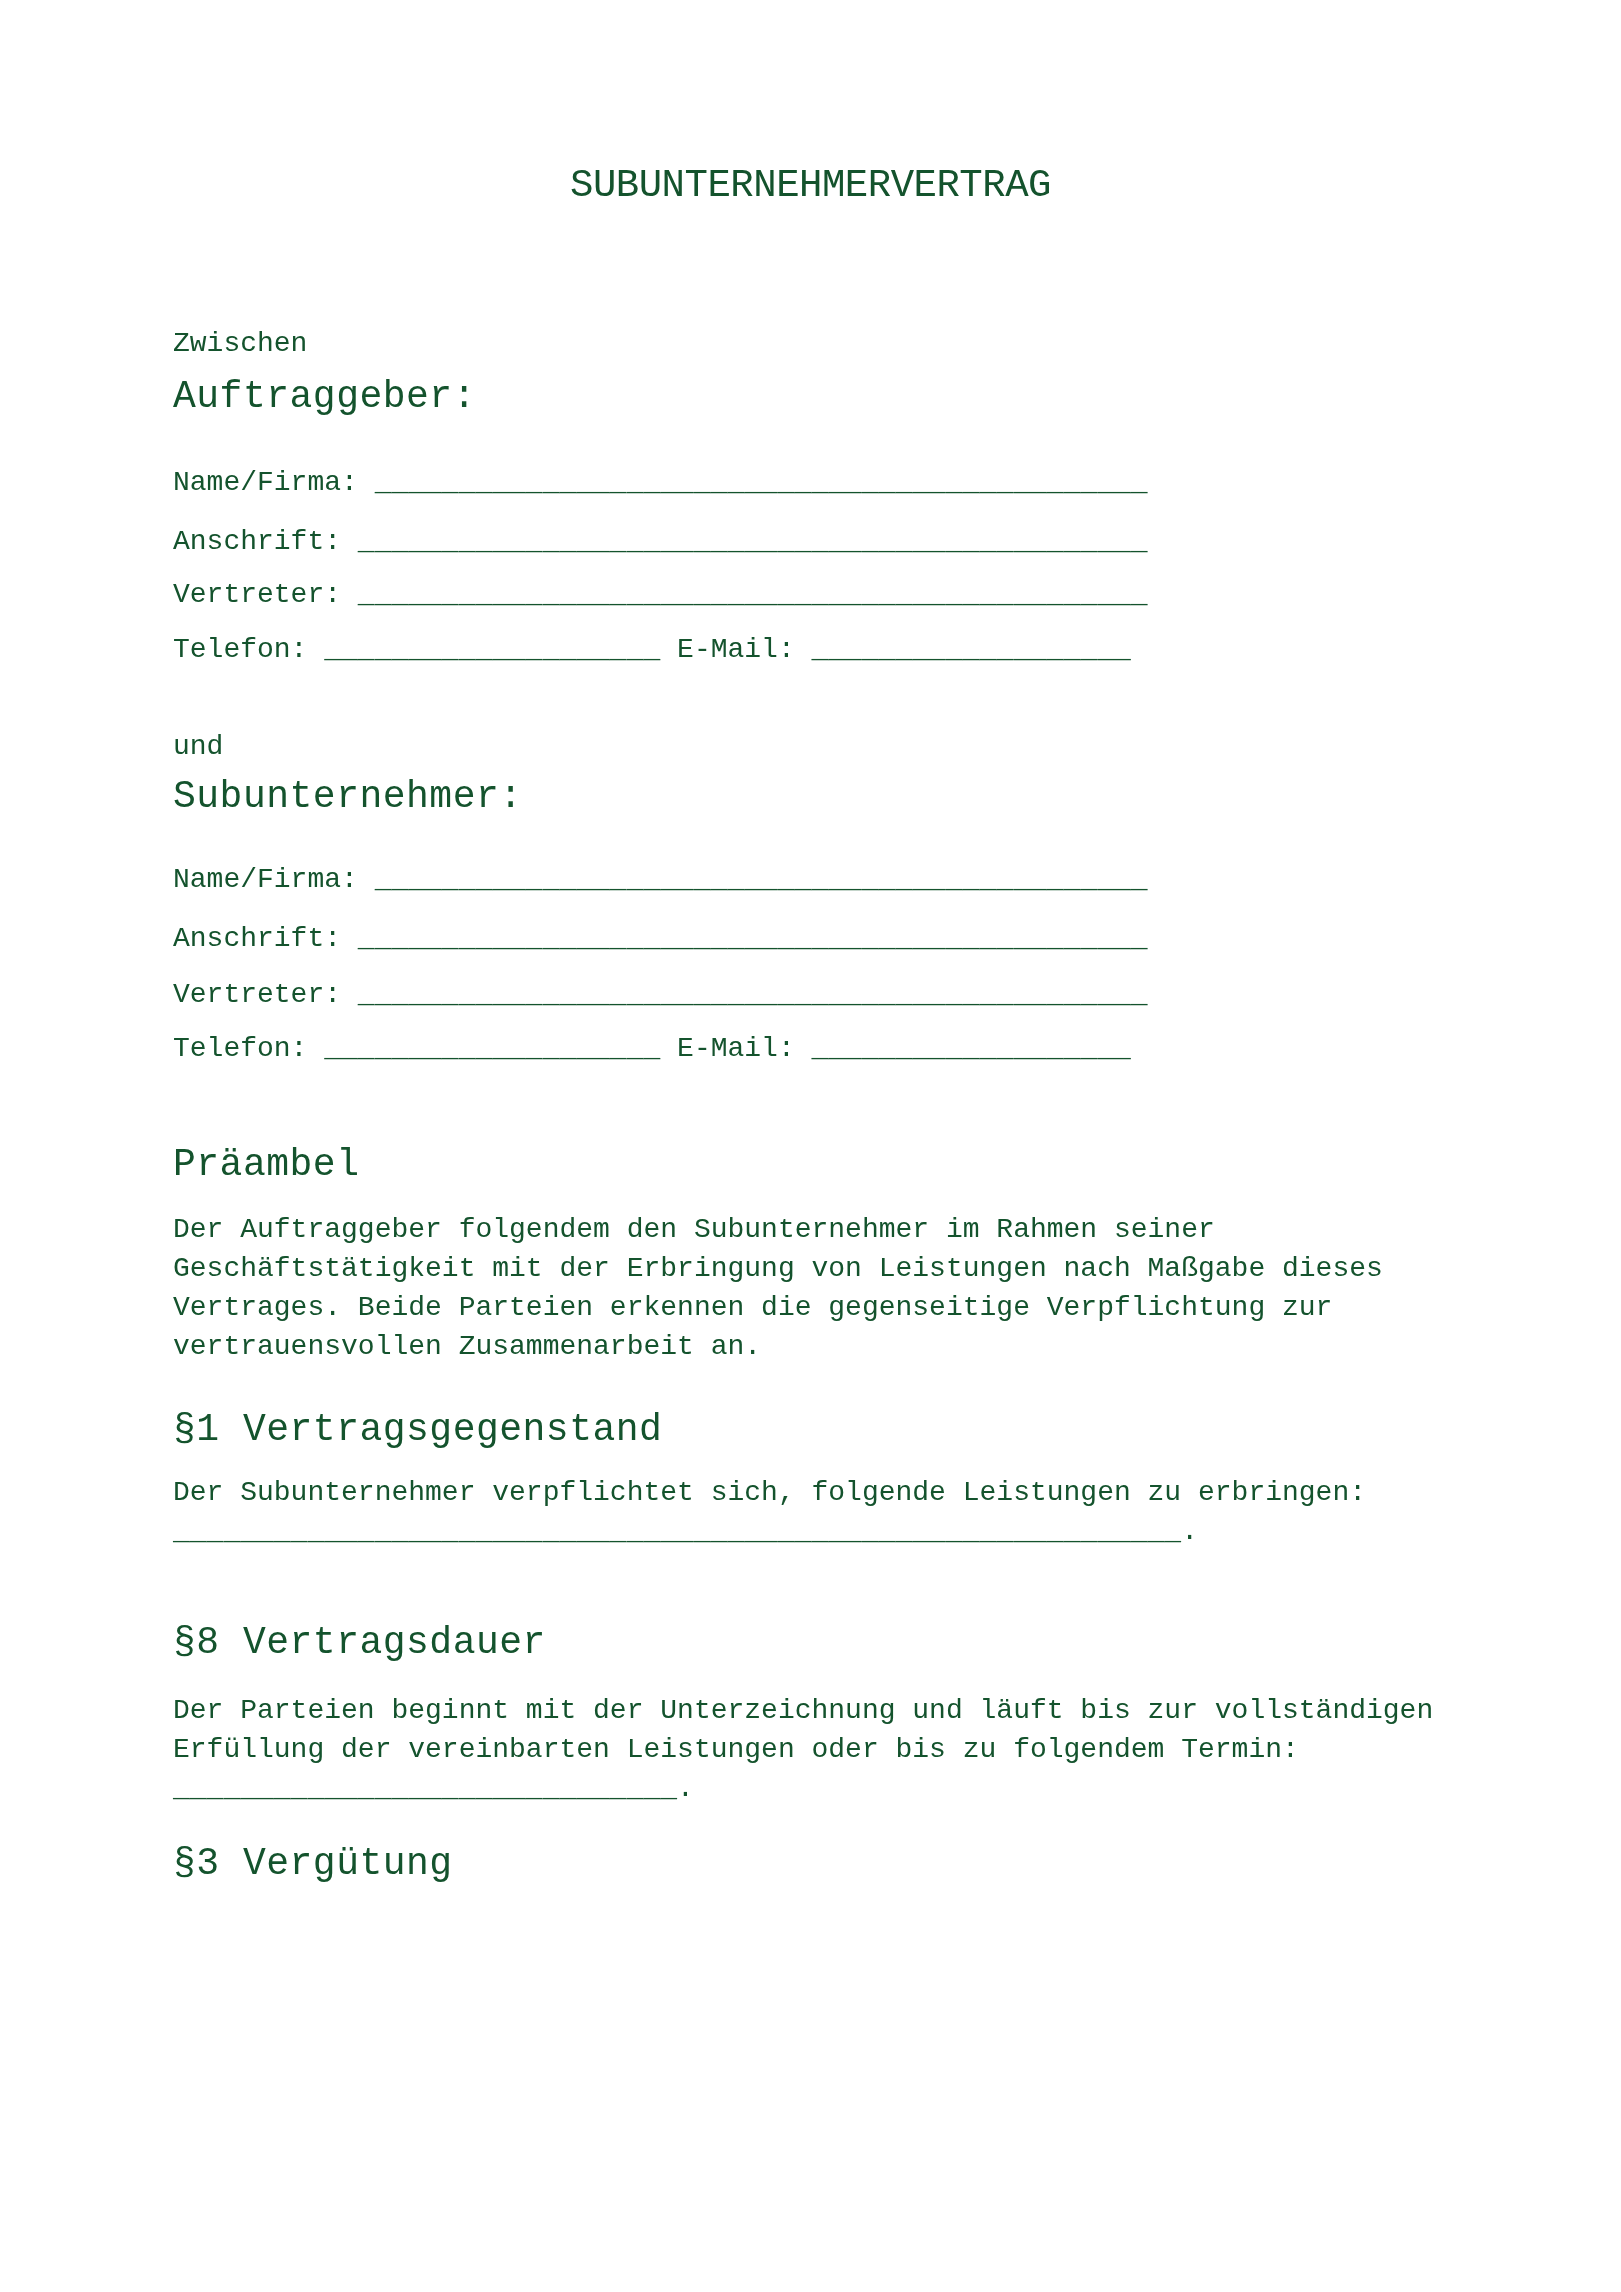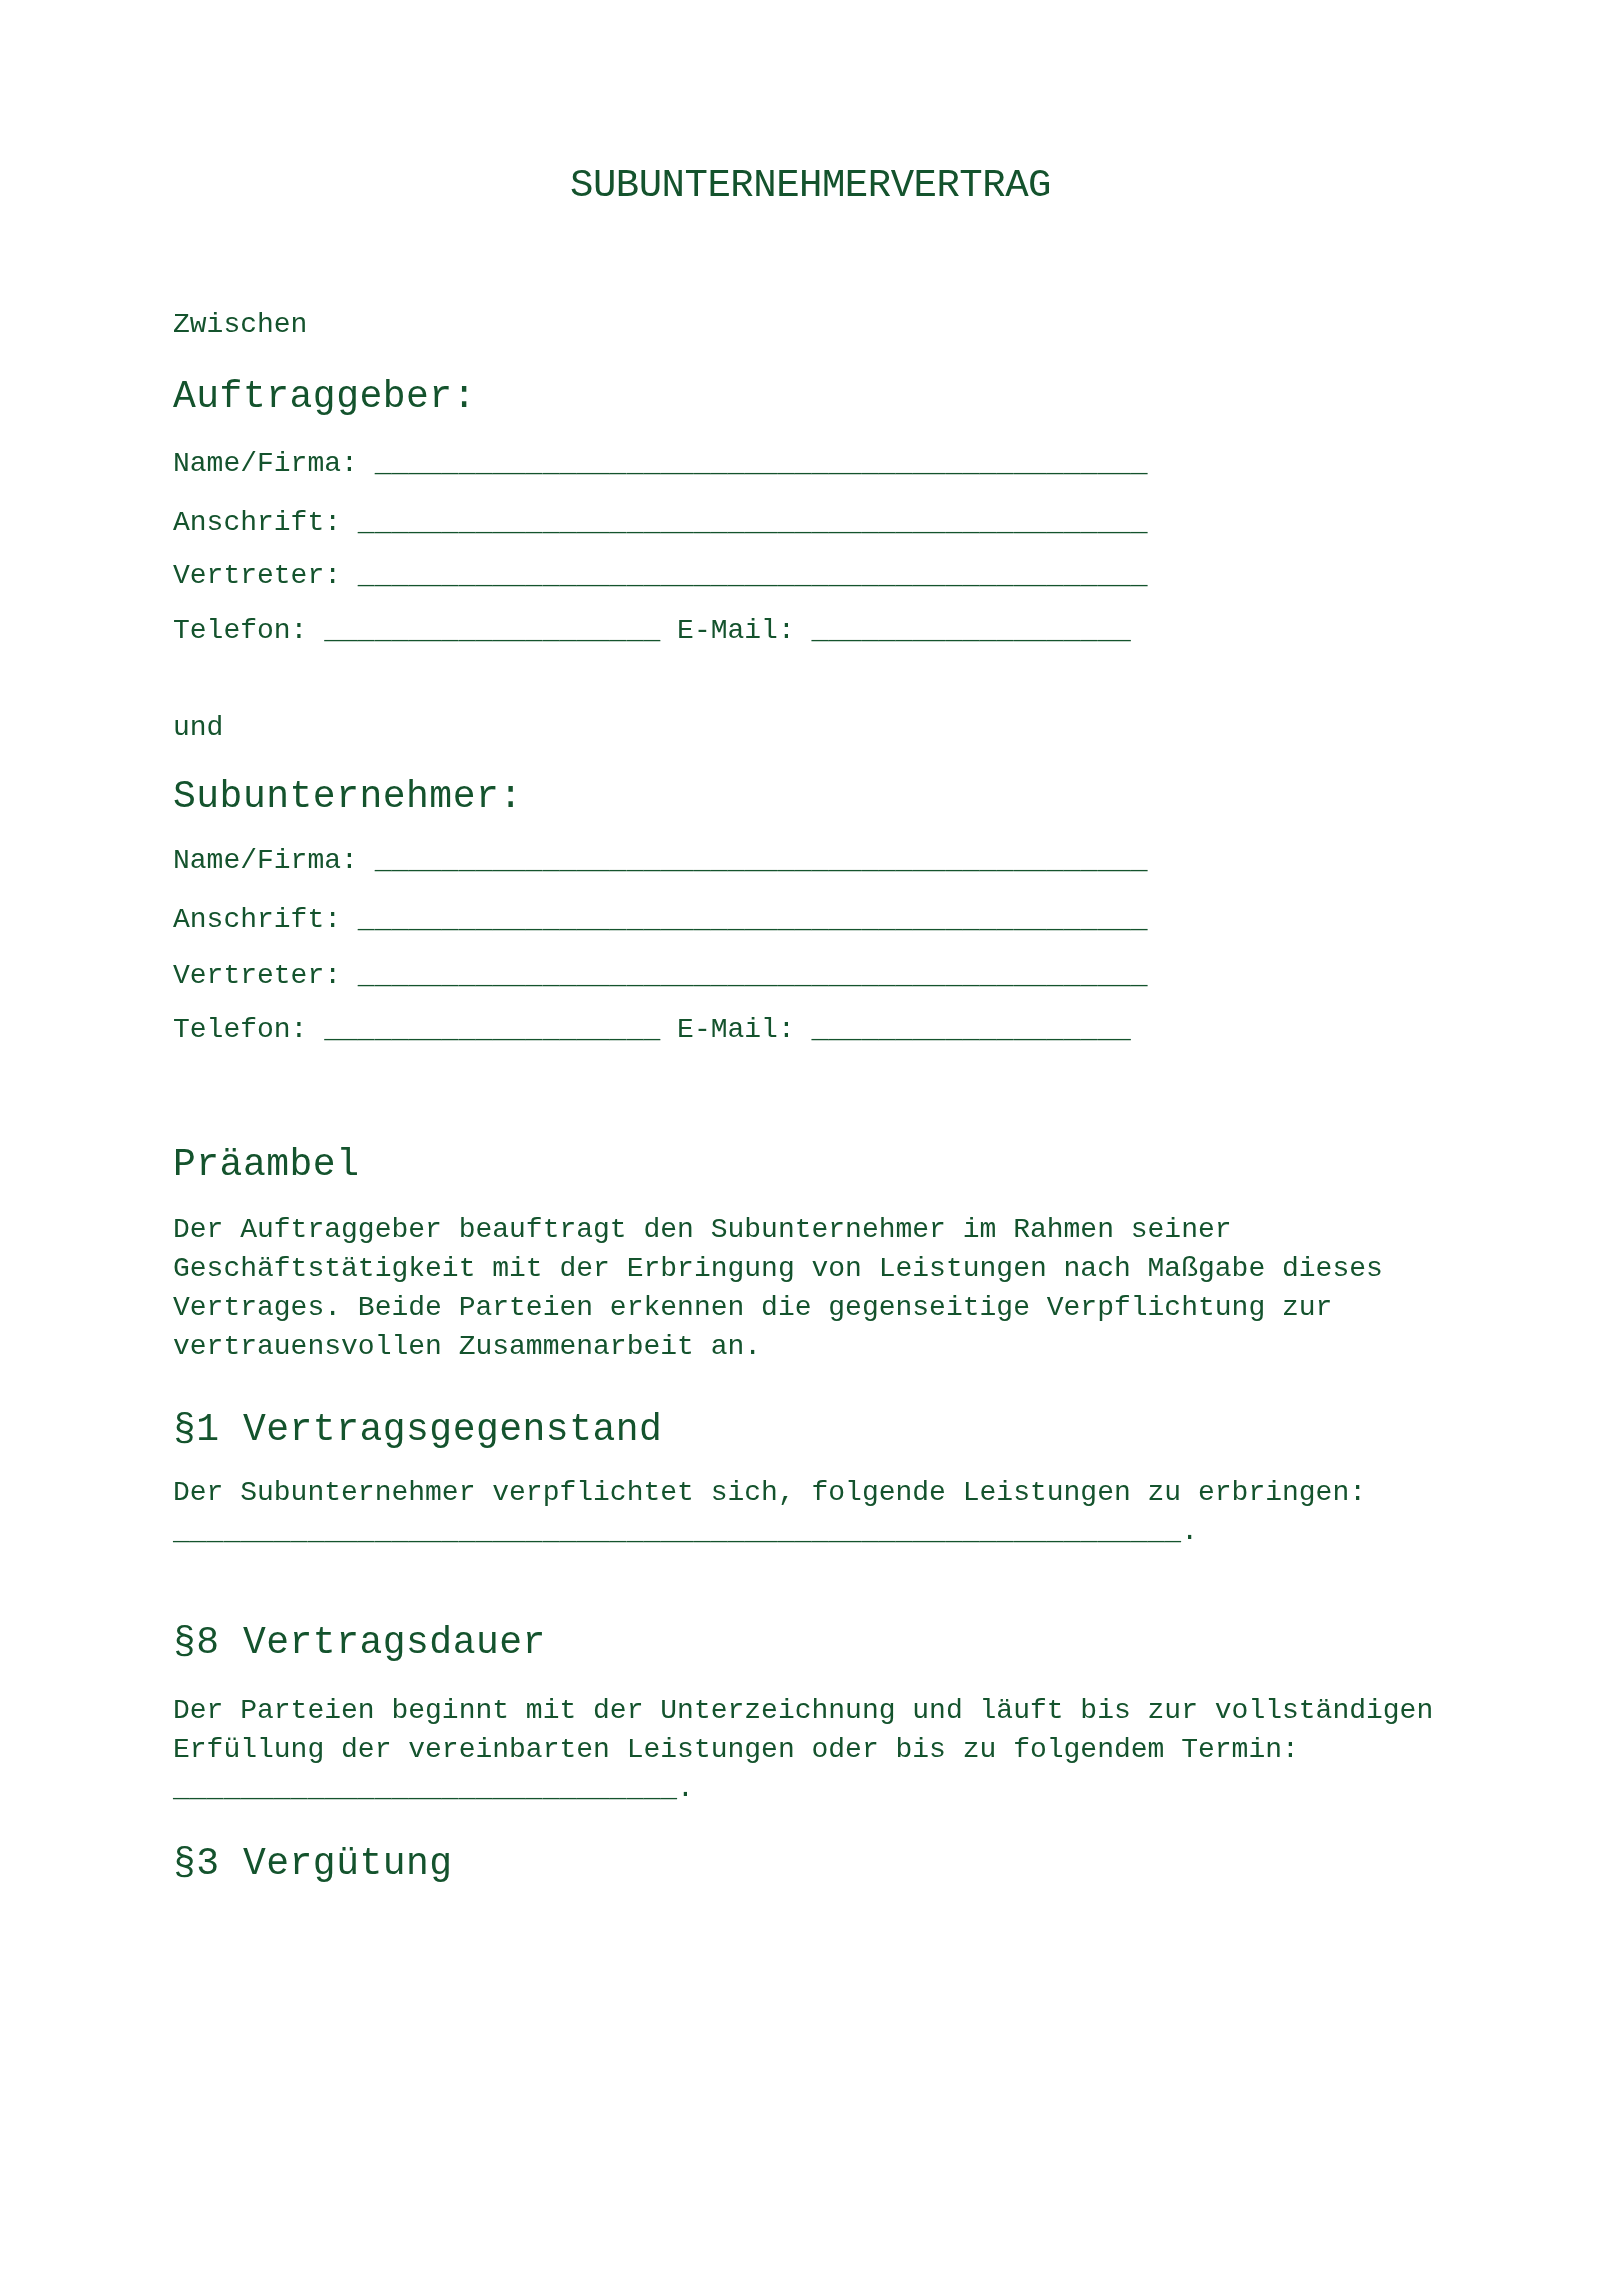--- a/index.html
+++ b/index.html
@@ -25,20 +25,21 @@
     text-align: center;
     font-size: 39px;
     line-height: 47px;
     letter-spacing: -0.5px;
     white-space: nowrap;
   }
   .body-text {
     font-size: 28px;
     line-height: 39px;
     white-space: nowrap;
+    margin-top: 19px;
   }
   .para {
     font-size: 28px;
     line-height: 39px;
     width: 1284px;
     white-space: normal;
   }
   .section-heading {
     font-size: 38px;
     line-height: 43px;
@@ -64,21 +65,21 @@
 
   <div class="abs body-text" style="top:708px">und</div>
 
   <div class="abs section-heading" style="top:768px">Subunternehmer:</div>
   <div class="abs body-text" style="top:841px">Name/Firma: ______________________________________________</div>
   <div class="abs body-text" style="top:900px">Anschrift: _______________________________________________</div>
   <div class="abs body-text" style="top:956px">Vertreter: _______________________________________________</div>
   <div class="abs body-text" style="top:1010px">Telefon: ____________________ E-Mail: ___________________</div>
 
   <div class="abs section-heading" style="top:1136px">Präambel</div>
-  <div class="abs para" style="top:1210px">Der Auftraggeber beauftragt den Subunternehmer im Rahmen seiner Geschäftstätigkeit mit der Erbringung von Leistungen nach Maßgabe dieses Vertrages. Beide Parteien erkennen die gegenseitige Verpflichtung zur vertrauensvollen Zusammenarbeit an.</div>
+  <div class="abs para" style="top:1210px">Der Auftraggeber folgendem den Subunternehmer im Rahmen seiner Geschäftstätigkeit mit der Erbringung von Leistungen nach Maßgabe dieses Vertrages. Beide Parteien erkennen die gegenseitige Verpflichtung zur vertrauensvollen Zusammenarbeit an.</div>
 
   <div class="abs section-heading" style="top:1401px">§1 Vertragsgegenstand</div>
   <div class="abs para" style="top:1473px">Der Subunternehmer verpflichtet sich, folgende Leistungen zu erbringen: ____________________________________________________________.</div>
 
   <div class="abs section-heading" style="top:1614px">§8 Vertragsdauer</div>
   <div class="abs para" style="top:1691px">Der Parteien beginnt mit der Unterzeichnung und läuft bis zur vollständigen Erfüllung der vereinbarten Leistungen oder bis zu folgendem Termin: ______________________________.</div>
 
   <div class="abs section-heading" style="top:1835px">§3 Vergütung</div>
 
 </div>

